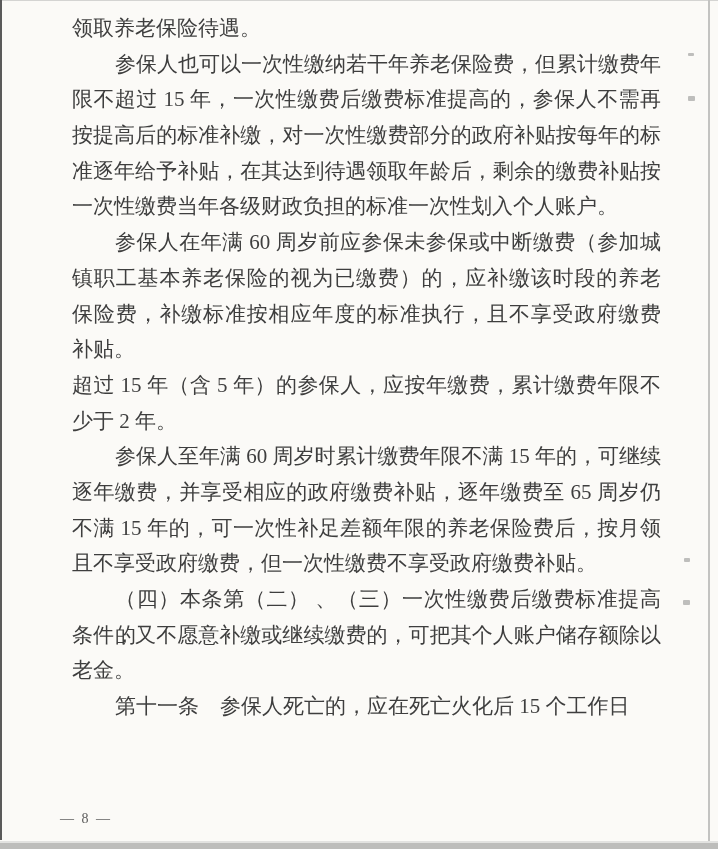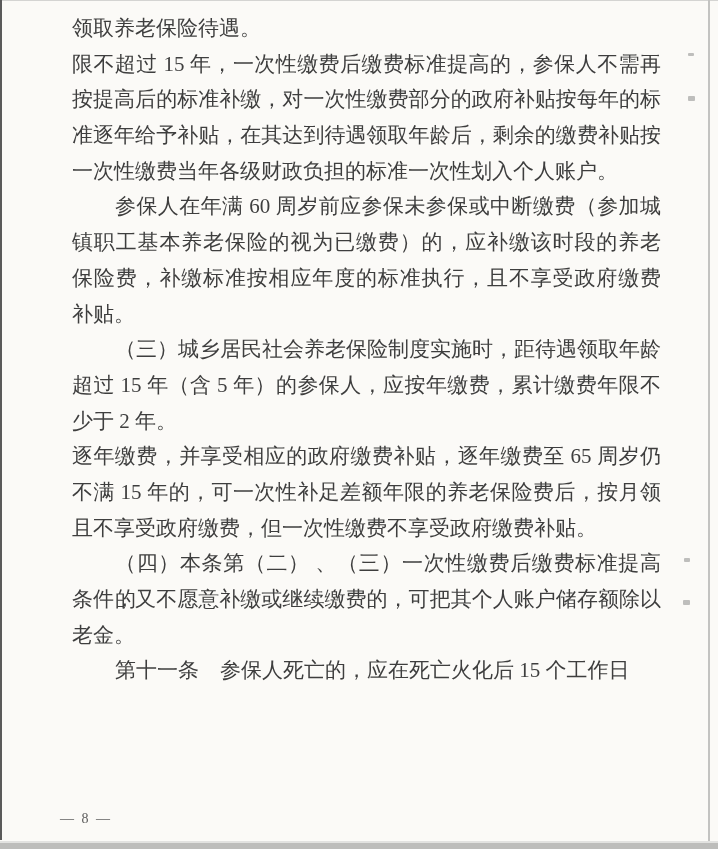--- a/index.html
+++ b/index.html
@@ -94,31 +94,32 @@
   <div class="edge-bottom"></div>
 
   <div class="smudge" style="left:688px; top:53px; width:6px; height:3px;"></div>
   <div class="smudge" style="left:688px; top:96px; width:7px; height:5px;"></div>
   <div class="smudge" style="left:684px; top:558px; width:6px; height:4px;"></div>
   <div class="smudge" style="left:683px; top:600px; width:7px; height:5px;"></div>
   <div class="smudge" style="left:398px; top:447px; width:4px; height:3px; opacity:0.35;"></div>
 
   <div class="textblock">
     <div class="line">领取养老保险待遇。</div>
+    <div class="line indent just">参保人也可以一次性缴纳若干年养老保险费，但累计缴费年</div>
     <div class="line just">限不超过 15 年，一次性缴费后缴费标准提高的，参保人不需再</div>
     <div class="line just">按提高后的标准补缴，对一次性缴费部分的政府补贴按每年的标</div>
     <div class="line just">准逐年给予补贴，在其达到待遇领取年龄后，剩余的缴费补贴按</div>
     <div class="line">一次性缴费当年各级财政负担的标准一次性划入个人账户。</div>
     <div class="line indent just">参保人在年满 60 周岁前应参保未参保或中断缴费（参加城</div>
     <div class="line just">镇职工基本养老保险的视为已缴费）的，应补缴该时段的养老</div>
     <div class="line just">保险费，补缴标准按相应年度的标准执行，且不享受政府缴费</div>
     <div class="line">补贴。</div>
-    <div class="line indent just">（三）城乡居民社会养老保险制度实施时，距待遇领取年龄</div>
     <div class="line just">超过 15 年（含 5 年）的参保人，应按年缴费，累计缴费年限不</div>
     <div class="line">少于 2 年。</div>
+    <div class="line indent just">参保人至年满 60 周岁时累计缴费年限不满 15 年的，可继续</div>
     <div class="line just">逐年缴费，并享受相应的政府缴费补贴，逐年缴费至 65 周岁仍</div>
     <div class="line just">不满 15 年的，可一次性补足差额年限的养老保险费后，按月领</div>
     <div class="line">且不享受政府缴费，但一次性缴费不享受政府缴费补贴。</div>
     <div class="line indent just">（四）本条第（二） 、（三）一次性缴费后缴费标准提高的</div>
     <div class="line just">条件，又不愿意补缴或继续缴费的，可把其个人账户储存额除以</div>
     <div class="line">老金。</div>
     <div class="line indent">第十一条　参保人死亡的，应在死亡火化后 15 个工作日</div>
   </div>
 
   <div class="footer">— 8 —</div>

